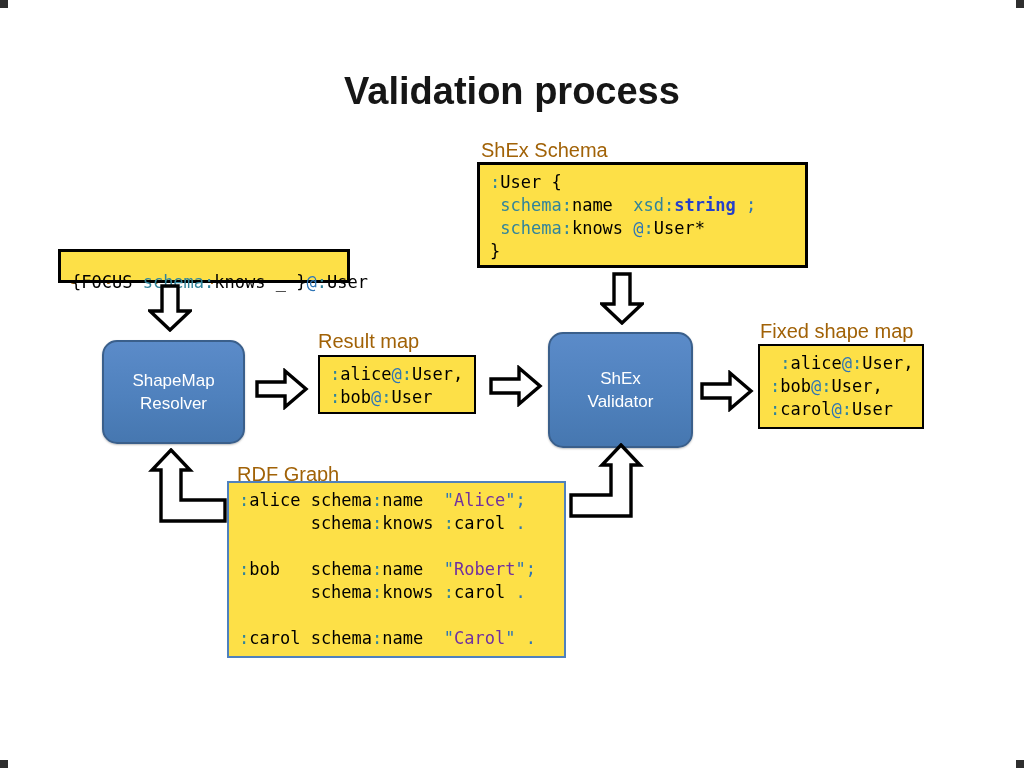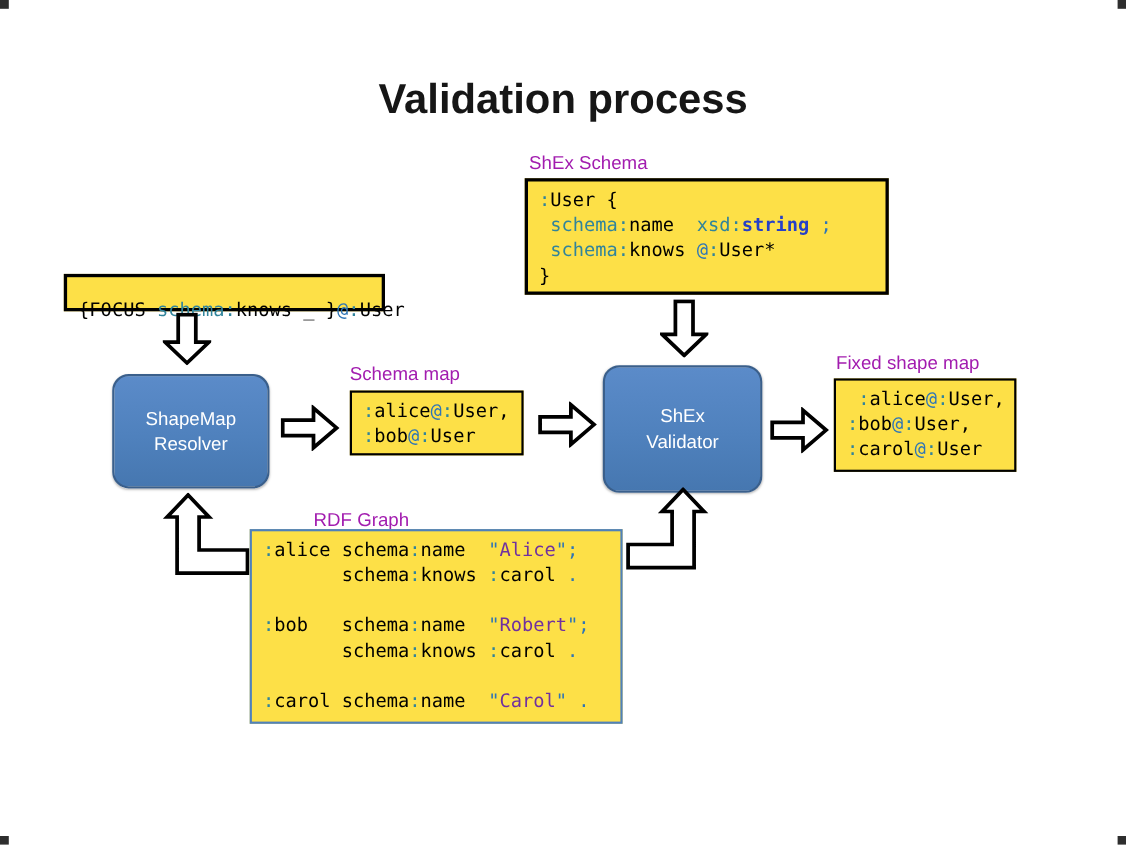--- a/index.html
+++ b/index.html
@@ -10,21 +10,21 @@
   }
   .abs{position:absolute;}
 
   
   .slide-title{
     left:0;top:70px;width:1024px;text-align:center;
     font-size:38px;font-weight:600;color:#161616;letter-spacing:0px;
   }
 
   
-  .lbl{font-size:17px;color:#a21caf;white-space:nowrap;}
+  .lbl{font-size:20px;color:#a16207;white-space:nowrap;}
 
   
   .codebox{
     background:#fde047;border:3px solid #000;box-sizing:border-box;
     font-family:"DejaVu Sans Mono", monospace;
     font-size:17px;line-height:23px;color:#000;
     padding:6px 10px;white-space:pre;
   }
   .codebox.thin{border-width:2.5px;}
   .codebox.blueborder{border:2.5px solid #4F81BD;}
@@ -84,21 +84,21 @@
   <div>ShapeMap</div>
   <div>Resolver</div>
 </div>
 
 <div class="abs arrow" style="left:255px;top:368px;">
   <svg width="54" height="42" viewBox="0 0 54 42">
       <polygon points="2,14 30,14 30,3 51,21 30,39 30,28 2,28"></polygon>
     </svg>
 </div>
 
-<div class="abs lbl" style="left:318px;top:330px;">Schema map</div>
+<div class="abs lbl" style="left:318px;top:330px;">Result map</div>
 <div class="abs codebox thin" style="left:318px;top:355px;width:158px;height:59px;"><div class="code-line"><span class="seg-t">:</span><span class="seg-k">alice</span><span class="seg-b">@</span><span class="seg-t">:</span><span class="seg-k">User,</span></div><div class="code-line"><span class="seg-t">:</span><span class="seg-k">bob</span><span class="seg-b">@</span><span class="seg-t">:</span><span class="seg-k">User</span></div></div>
 
 <div class="abs arrow" style="left:489px;top:365px;">
   <svg width="54" height="42" viewBox="0 0 54 42">
       <polygon points="2,14 30,14 30,3 51,21 30,39 30,28 2,28"></polygon>
     </svg>
 </div>
 
 <div class="abs node" style="left:548px;top:332px;width:145px;height:116px;">
   <div>ShEx</div>
@@ -119,14 +119,14 @@
       <polygon points="26,2 45,22 36,22 36,52 80,52 80,73 16,73 16,22 7,22"></polygon>
     </svg>
 </div>
 
 <div class="abs arrow" style="left:569px;top:443px;">
   <svg width="78" height="78" viewBox="0 0 78 78">
       <polygon points="52,2 71,22 62,22 62,73 2,73 2,52 42,52 42,22 33,22"></polygon>
     </svg>
 </div>
 
-<div class="abs lbl" style="left:237px;top:463px;margin-left:48px;">RDF Graph</div>
+<div class="abs lbl" style="left:237px;top:463px;">RDF Graph</div>
 <div class="abs codebox blueborder" style="left:227px;top:481px;width:339px;height:177px;"><div class="code-line"><span class="seg-t">:</span><span class="seg-k">alice schema</span><span class="seg-t">:</span><span class="seg-k">name  </span><span class="seg-b">"</span><span class="seg-p">Alice</span><span class="seg-b">";</span></div><div class="code-line"><span class="seg-k">       schema</span><span class="seg-t">:</span><span class="seg-k">knows </span><span class="seg-t">:</span><span class="seg-k">carol </span><span class="seg-b">.</span></div><div class="code-line">&nbsp;</div><div class="code-line"><span class="seg-t">:</span><span class="seg-k">bob   schema</span><span class="seg-t">:</span><span class="seg-k">name  </span><span class="seg-b">"</span><span class="seg-p">Robert</span><span class="seg-b">";</span></div><div class="code-line"><span class="seg-k">       schema</span><span class="seg-t">:</span><span class="seg-k">knows </span><span class="seg-t">:</span><span class="seg-k">carol </span><span class="seg-b">.</span></div><div class="code-line">&nbsp;</div><div class="code-line"><span class="seg-t">:</span><span class="seg-k">carol schema</span><span class="seg-t">:</span><span class="seg-k">name  </span><span class="seg-b">"</span><span class="seg-p">Carol</span><span class="seg-b">" .</span></div></div>
 
 </body></html>

